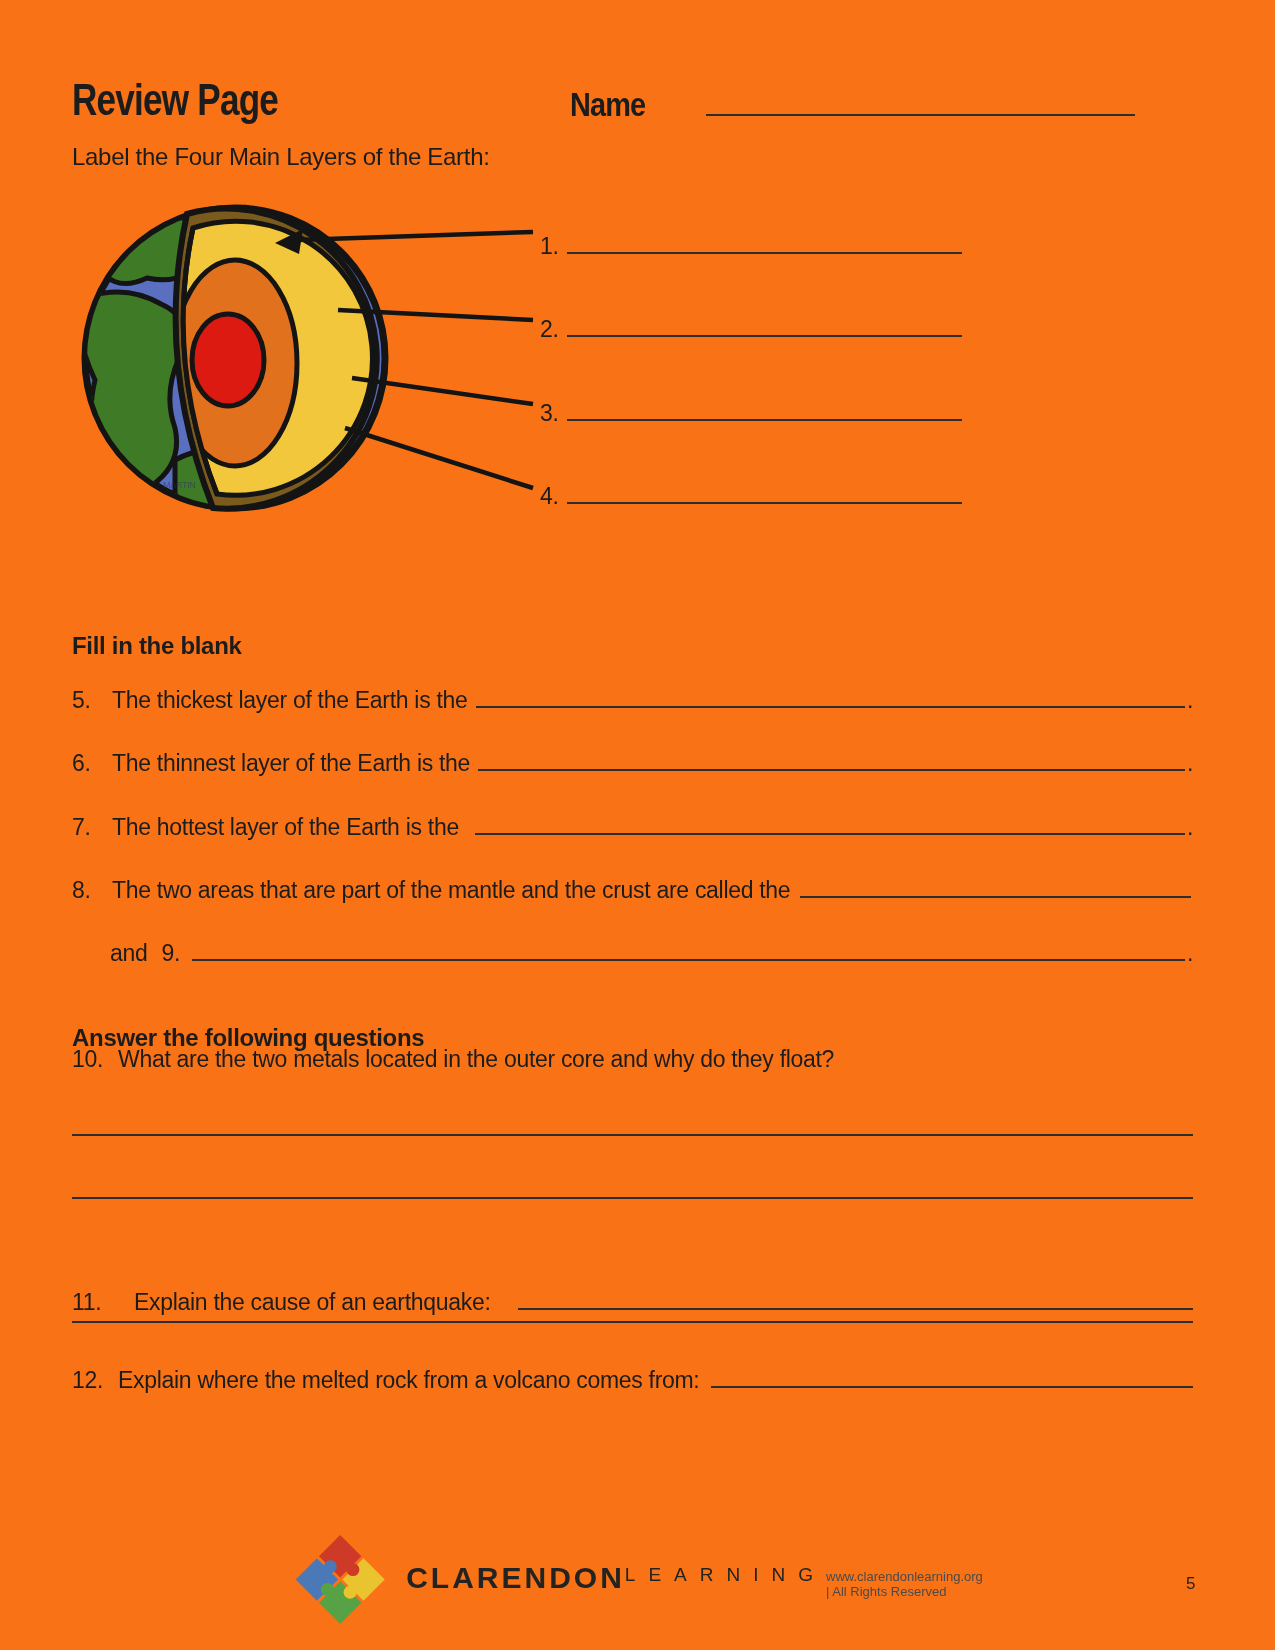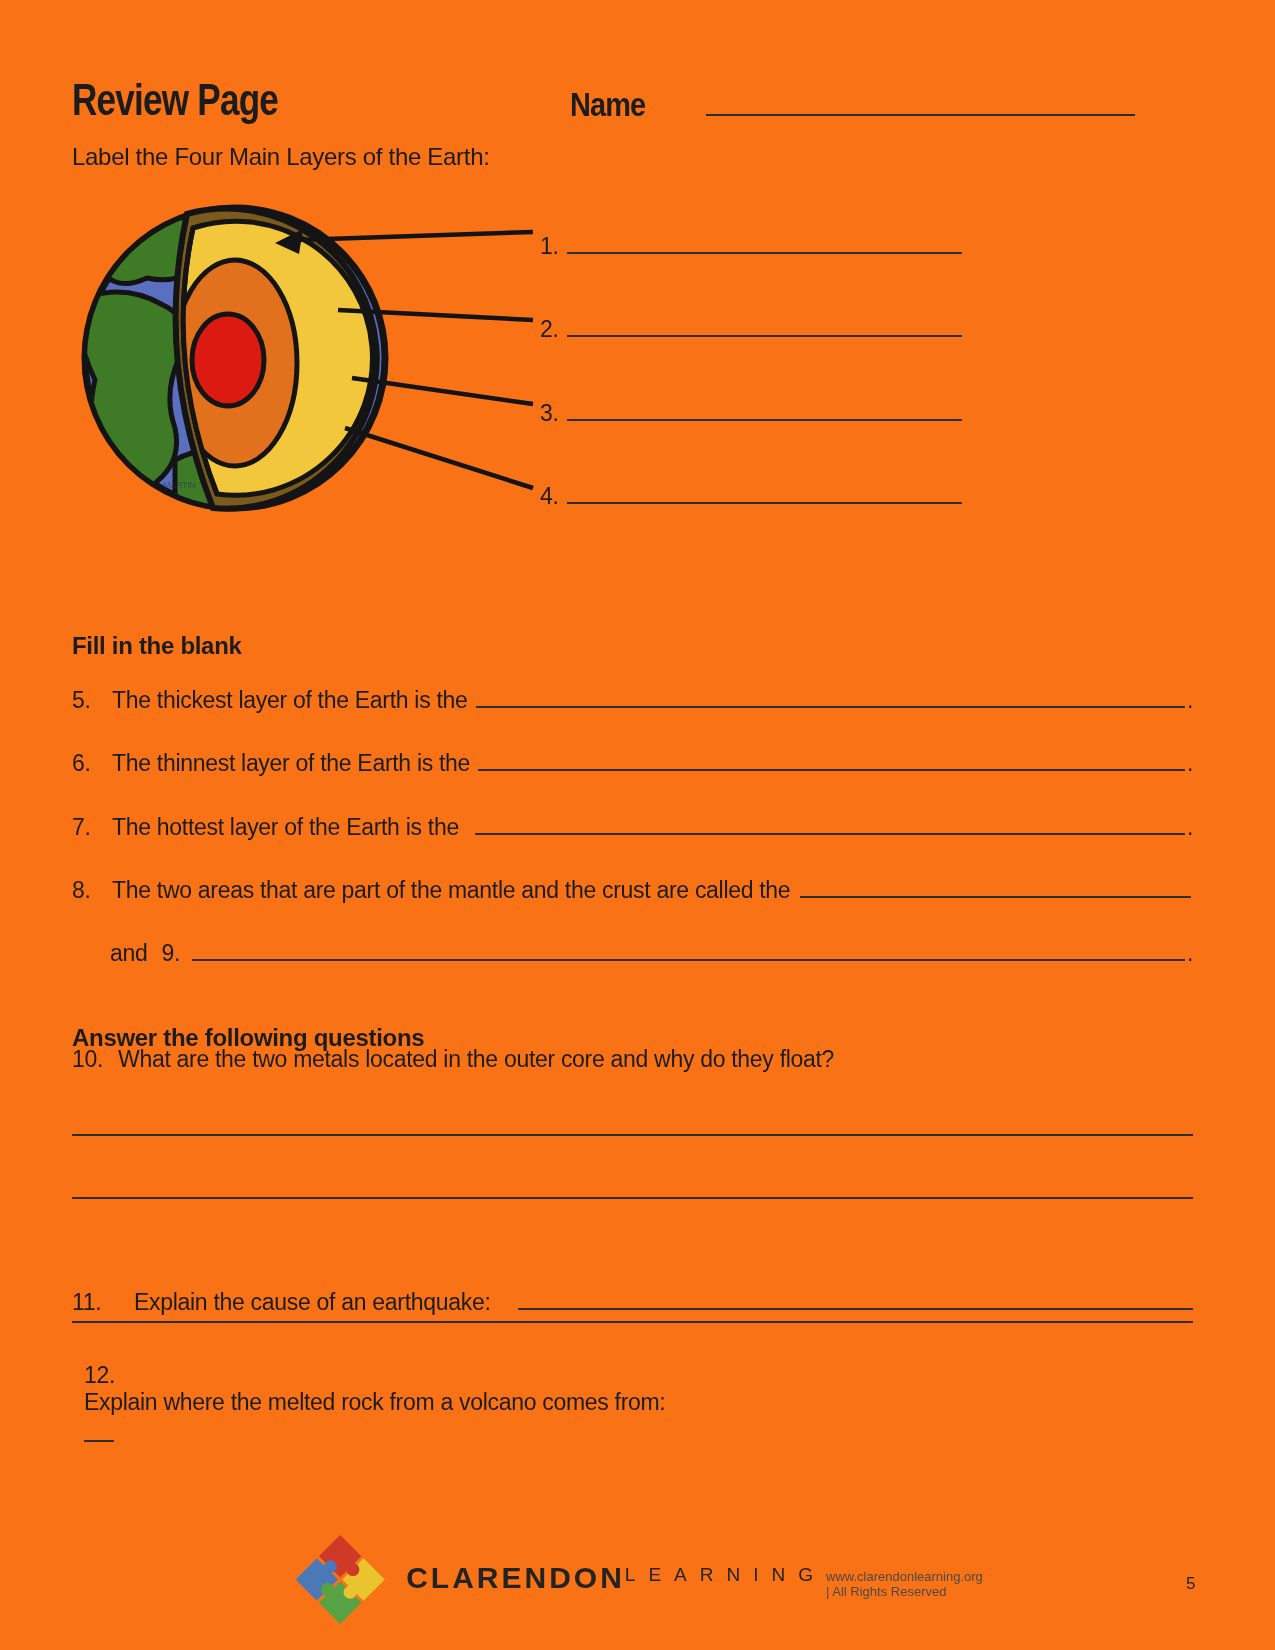--- a/index.html
+++ b/index.html
@@ -150,21 +150,21 @@
   <div class="abs hline" style="left:72px;top:1197px;right:82px;"></div>
 
   <div class="abs qrow" style="left:72px;top:1284px;right:82px;gap:16px;">
     <span class="qnum" style="width:46px;">11.</span>
     <span class="qtext">Explain the cause of an earthquake:</span>
     <span class="blank" style="margin-left:12px;"></span>
   </div>
 
   <div class="abs hline" style="left:72px;top:1321px;right:82px;"></div>
 
-  <div class="abs qrow" style="left:72px;top:1362px;right:82px;flex-direction:column;">
+  <div class="abs qrow" style="left:72px;top:1362px;right:82px;">
     <span class="qnum" style="width:46px;">12.</span>
     <span class="qtext">Explain where the melted rock from a volcano comes from:</span>
     <span class="blank" style="margin-left:12px;"></span>
   </div>
 
   <div class="abs logo" style="left:50%;top:1532px;transform:translateX(-50%);">
     <div class="puzzle-wrap">
       <div class="puzzle">
         <div class="pc" style="left:0;top:0;background:#cf3a28;"></div>
         <div class="pc" style="left:33px;top:0;background:#e9c42f;"></div>

